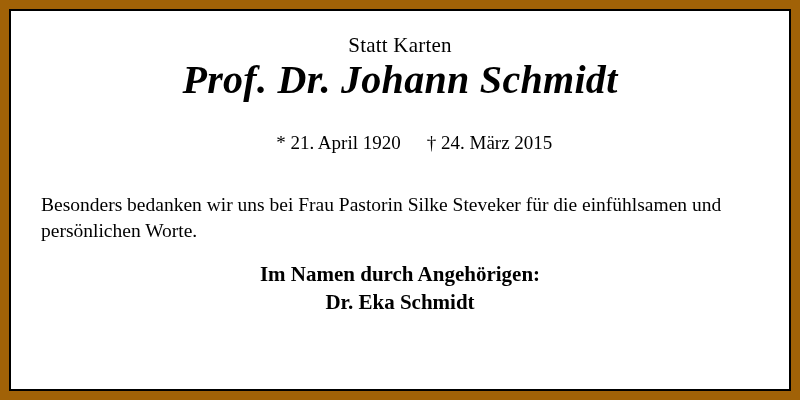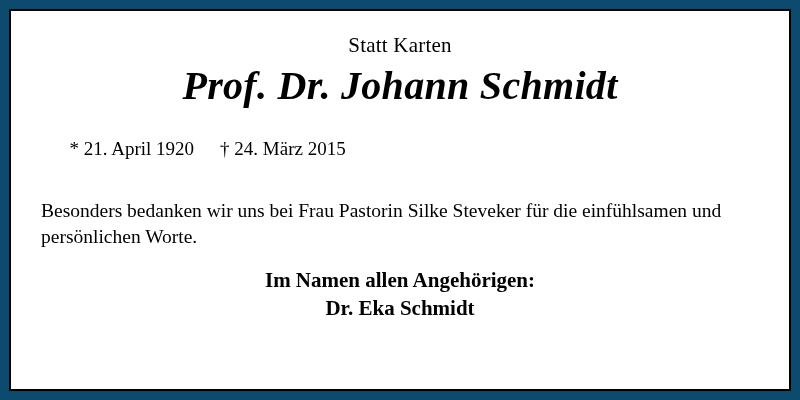--- a/index.html
+++ b/index.html
@@ -12,21 +12,21 @@
     height: 400px;
     font-family: "Liberation Serif", serif;
     color: #000000;
     overflow: hidden;
   }
   .obituary-frame {
     box-sizing: border-box;
     width: 800px;
     height: 400px;
     padding: 9px;
-    background: #0c4a6e;
+    background: #a16207;
   }
   .obituary-inner {
     box-sizing: border-box;
     width: 100%;
     height: 100%;
     background: #ffffff;
     border: 2px solid #000000;
     padding: 20px 30px 16px 30px;
     display: flex;
     flex-direction: column;
@@ -36,25 +36,24 @@
     font-size: 21px;
     letter-spacing: 0.2px;
     margin-top: 2px;
   }
   .deceased-name {
     text-align: center;
     font-size: 40px;
     font-weight: bold;
     font-style: italic;
     letter-spacing: 0.3px;
-    margin-top: 6px;
     line-height: 1.12;
   }
   .dates-line {
-    text-align: left;
+    text-align: center;
     font-size: 19px;
     margin-top: 7px;
     white-space: pre;
   }
   .dates-line .date-sep {
     display: inline-block;
     width: 26px;
   }
   .body-paragraph {
     font-size: 19.5px;
@@ -86,18 +85,18 @@
     <div class="deceased-name">Prof. Dr. Johann Schmidt</div>
 
     <div class="dates-line">
       <span>* 21. April 1920</span><span class="date-sep"></span><span>† 24. März 2015</span>
     </div>
 
 
     <div class="body-paragraph second">Besonders bedanken wir uns bei Frau Pastorin Silke Steveker für die einfühlsamen und persönlichen Worte.</div>
 
     <div class="closing-block">
-      <div class="closing-line">Im Namen allen Angehörigen:</div>
+      <div class="closing-line">Im Namen durch Angehörigen:</div>
       <div class="closing-line">Dr. Eka Schmidt</div>
     </div>
 
   </div>
 </div>
 
 </body></html>

